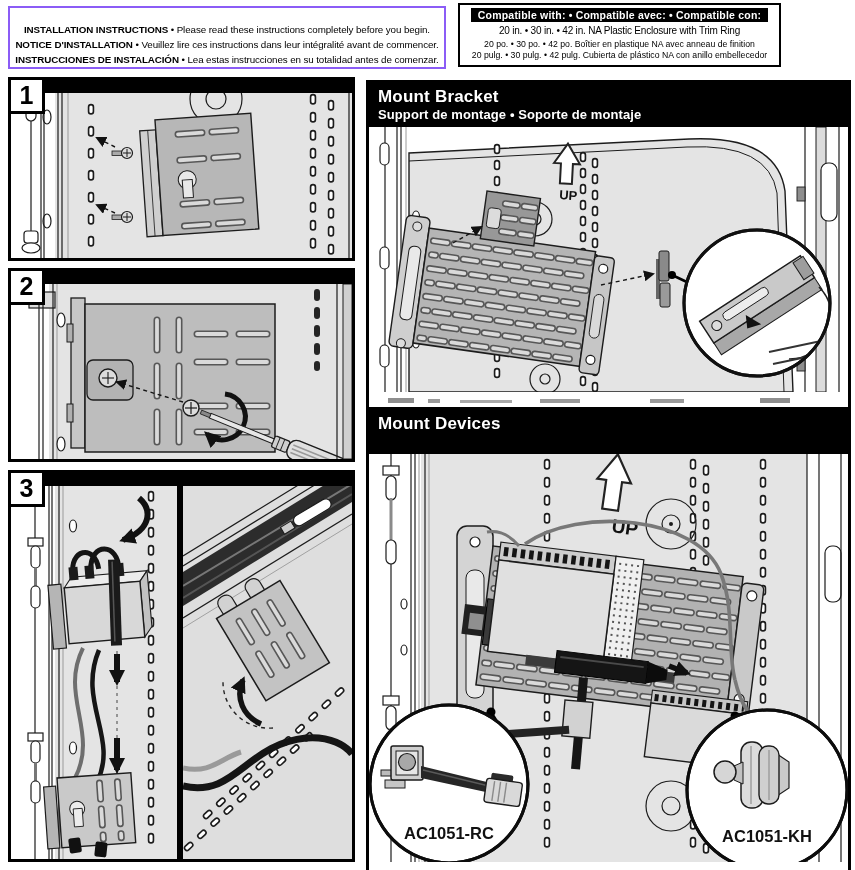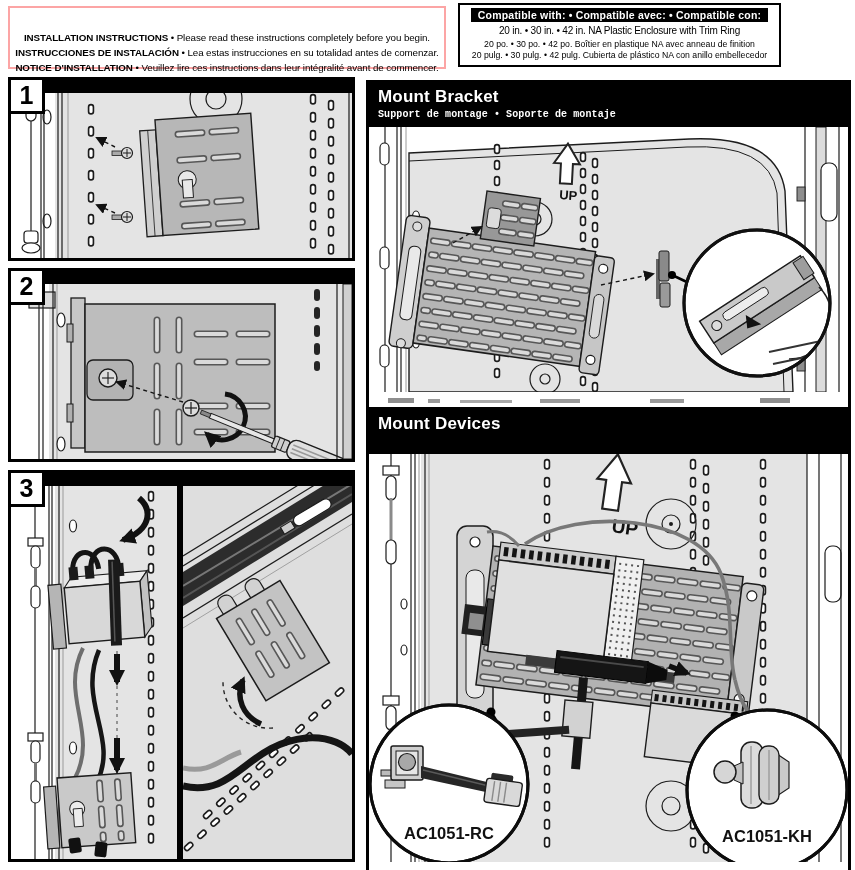--- a/index.html
+++ b/index.html
@@ -1,22 +1,22 @@
 <!DOCTYPE html>
 <html><head>
 <meta charset="utf-8">
 <style>
   html,body{margin:0;padding:0;background:#fff;}
   .page{position:relative;width:855px;height:870px;background:#fff;overflow:hidden;
         font-family:"Liberation Sans","DejaVu Sans",sans-serif;color:#000;}
   .abs{position:absolute;box-sizing:border-box;}
 
   
-  .notice-box{left:8px;top:6px;width:438px;height:63px;border:2px solid #fca5a5;
-              text-align:center;padding-top:22px;}
+  .notice-box{left:8px;top:6px;width:438px;height:63px;border:2px solid #8b5cf6;
+              text-align:center;padding-top:14px;}
   .nline{font-size:9.8px;line-height:15px;letter-spacing:-0.1px;white-space:nowrap;}
   .nline b{font-weight:bold;}
 
   .compat-box{left:458px;top:3px;width:323px;height:64px;border:2px solid #000;text-align:center;}
   .compat-header{margin:3px 11px 1px 11px;background:#000;color:#fff;font-weight:bold;
                  font-size:10.5px;line-height:14px;letter-spacing:.2px;}
   .compat-en{font-weight:normal;font-size:10px;line-height:16px;letter-spacing:-0.2px;white-space:nowrap;}
   .compat-sm{font-weight:normal;font-size:8.7px;line-height:11px;white-space:nowrap;}
 
   
@@ -24,21 +24,21 @@
   .step-bar{position:absolute;top:0;left:27px;right:0;height:13px;background:#000;}
   .step-num{position:absolute;left:-3px;top:-3px;width:31px;height:31px;background:#fff;
             border:3px solid #000;font-size:25px;font-weight:bold;text-align:center;
             line-height:31px;z-index:4;}
   .step-svg{position:absolute;left:0;top:13px;}
 
   
   .big-panel{left:366px;width:485px;border:3px solid #000;background:#fff;}
   .big-header{height:44px;background:#000;color:#fff;overflow:hidden;}
   .big-title{font-size:17px;font-weight:bold;margin:4px 0 0 9px;letter-spacing:.2px;line-height:20px;}
-  .big-sub{font-size:10px;font-weight:bold;margin:0 0 0 9px;line-height:15px;letter-spacing:.1px;font-family:Liberation Mono, monospace;}
+  .big-sub{font-size:13px;font-weight:bold;margin:0 0 0 9px;line-height:15px;letter-spacing:.1px;}
 
   svg{display:block;}
   
   .hO{stroke:#1c1c1c;stroke-width:6.5;stroke-linecap:round;fill:none;}
   .hI{stroke:#fff;stroke-width:3.2;stroke-linecap:round;fill:none;}
   .hD{stroke:#242424;stroke-width:6;stroke-linecap:round;fill:none;}
   .sO{stroke:#575757;stroke-width:7;stroke-linecap:round;fill:none;}
   .sI{stroke:#dadada;stroke-width:3.8;stroke-linecap:round;fill:none;}
   .ln{stroke:#1c1c1c;stroke-width:1.2;fill:none;}
   .fillw{fill:#fff;stroke:#1c1c1c;stroke-width:1.2;}
@@ -56,22 +56,22 @@
     <marker id="aB" markerUnits="userSpaceOnUse" markerWidth="16" markerHeight="16" refX="12" refY="8" orient="auto">
       <path d="M0,0 L16,8 L0,16 Z" fill="#111"></path>
     </marker>
   </defs>
 </svg>
 
 <div class="page">
 
   <div class="abs notice-box">
     <div class="nline"><b>INSTALLATION INSTRUCTIONS</b><span> • Please read these instructions completely before you begin.</span></div>
+    <div class="nline"><b>NOTICE D'INSTALLATION</b><span> • Veuillez lire ces instructions dans leur intégralité avant de commencer.</span></div>
     <div class="nline"><b>INSTRUCCIONES DE INSTALACIÓN</b><span> • Lea estas instrucciones en su totalidad antes de comenzar.</span></div>
-    <div class="nline"><b>NOTICE D'INSTALLATION</b><span> • Veuillez lire ces instructions dans leur intégralité avant de commencer.</span></div>
   </div>
 
   <div class="abs compat-box">
     <div class="compat-header">Compatible with: • Compatible avec: • Compatible con:</div>
     <div class="compat-en">20 in. • 30 in. • 42 in. NA Plastic Enclosure with Trim Ring</div>
     <div class="compat-sm">20 po. • 30 po. • 42 po. Boîtier en plastique NA avec anneau de finition</div>
     <div class="compat-sm">20 pulg. • 30 pulg. • 42 pulg. Cubierta de plástico NA con anillo embellecedor</div>
   </div>
 
   <div class="abs step-panel" style="top:77px;height:184px;">

